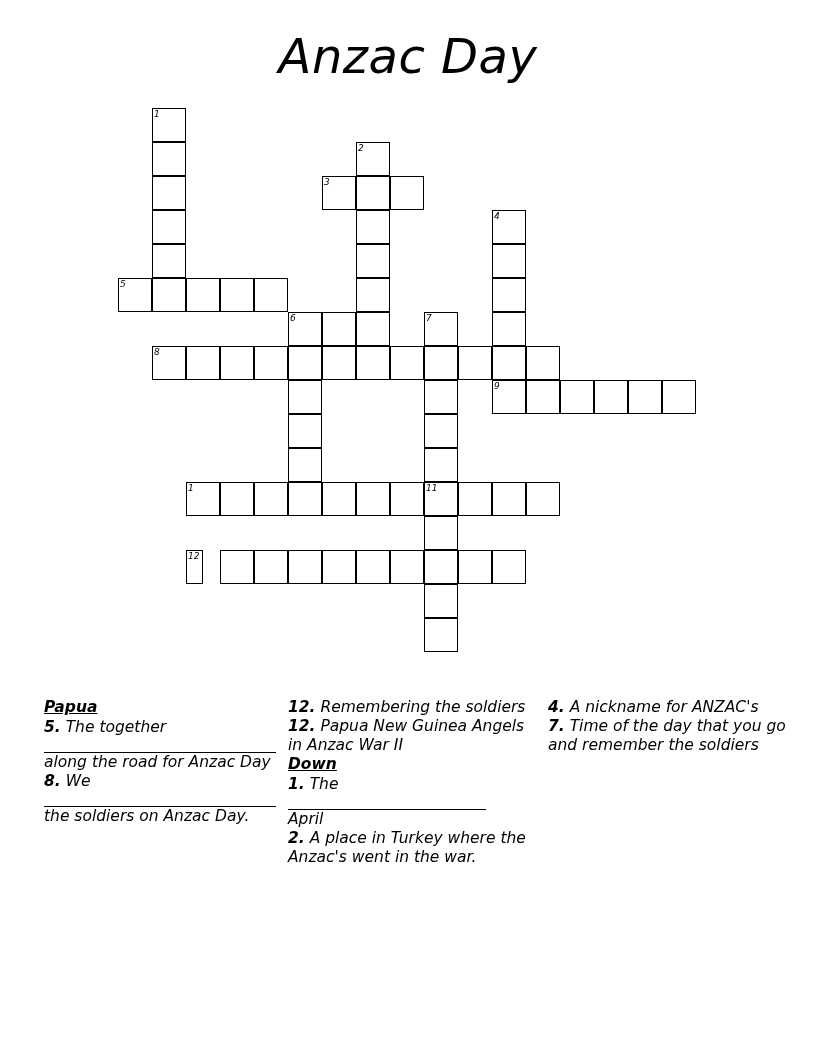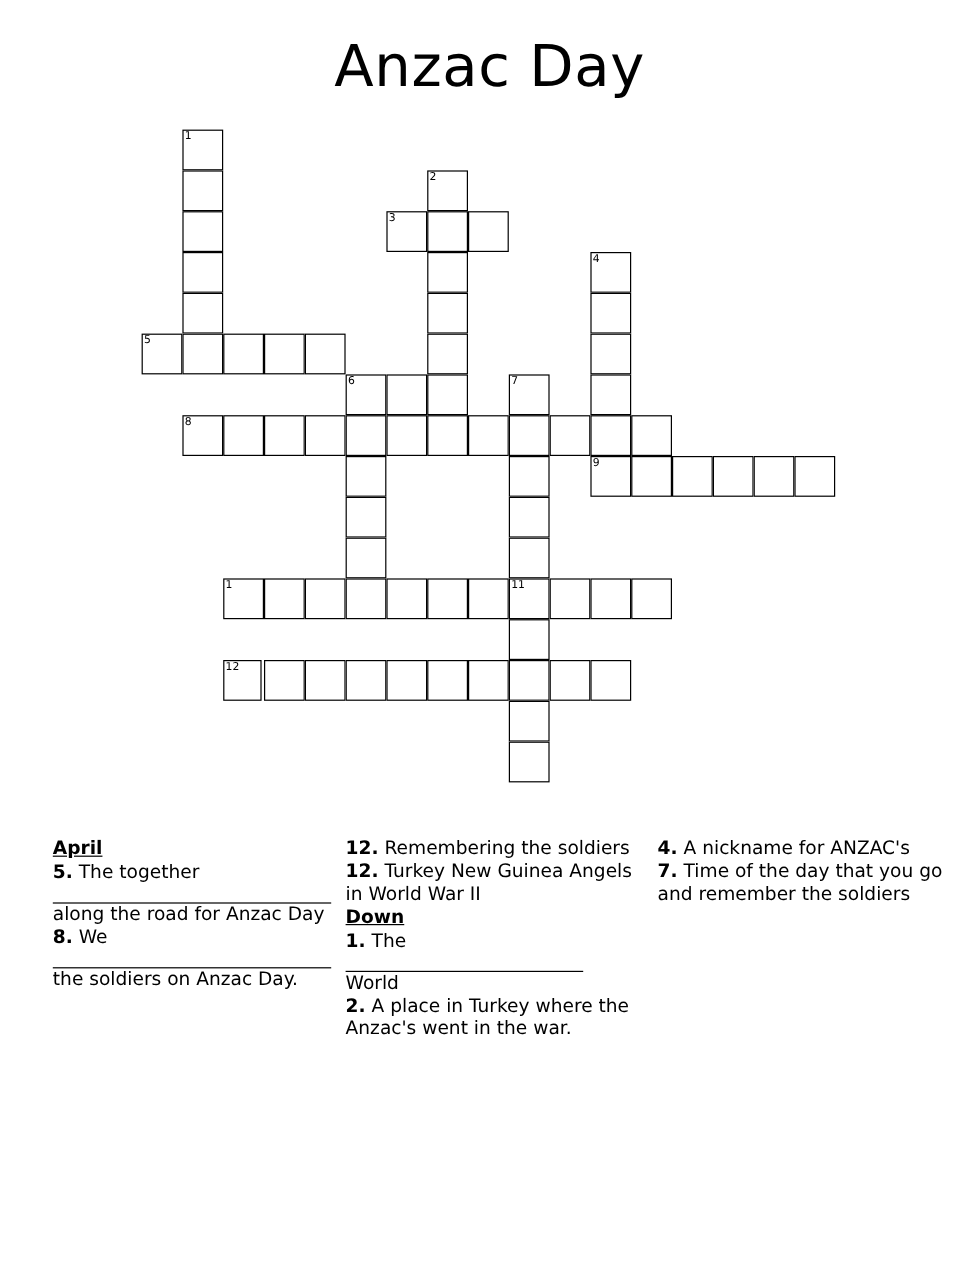--- a/index.html
+++ b/index.html
@@ -8,20 +8,21 @@
     width: 816px; height: 1056px;
     background: #ffffff;
     font-family: "DejaVu Sans", sans-serif;
     color: #000000;
   }
   #page {
     position: relative;
     width: 816px;
     height: 1056px;
     overflow: hidden;
+    font-style: italic;
   }
   #title {
     position: absolute;
     top: 28px;
     left: 0;
     width: 816px;
     text-align: center;
     font-size: 48px;
     font-weight: 400;
     letter-spacing: 0.5px;
@@ -167,40 +168,40 @@
       <div class="cell" style="left: 322px; top: 374px; width: 34px; height: 34px;"></div>
       <div class="cell" style="left: 356px; top: 374px; width: 34px; height: 34px;"></div>
       <div class="cell" style="left: 390px; top: 374px; width: 34px; height: 34px;"></div>
       <div class="cell" style="left: 424px; top: 374px; width: 34px; height: 34px;">
         <span class="num">11</span>
       </div>
       <div class="cell" style="left: 458px; top: 374px; width: 34px; height: 34px;"></div>
       <div class="cell" style="left: 492px; top: 374px; width: 34px; height: 34px;"></div>
       <div class="cell" style="left: 526px; top: 374px; width: 34px; height: 34px;"></div>
       <div class="cell" style="left: 424px; top: 408px; width: 34px; height: 34px;"></div>
-      <div class="cell" style="left: 186px; top: 442px; width: 32px; height: 34px;">
+      <div class="cell" style="left: 186px; top: 442px; width: 17px; height: 34px;">
         <span class="num">12</span>
       </div>
       <div class="cell" style="left: 220px; top: 442px; width: 34px; height: 34px;"></div>
       <div class="cell" style="left: 254px; top: 442px; width: 34px; height: 34px;"></div>
       <div class="cell" style="left: 288px; top: 442px; width: 34px; height: 34px;"></div>
       <div class="cell" style="left: 322px; top: 442px; width: 34px; height: 34px;"></div>
       <div class="cell" style="left: 356px; top: 442px; width: 34px; height: 34px;"></div>
       <div class="cell" style="left: 390px; top: 442px; width: 34px; height: 34px;"></div>
       <div class="cell" style="left: 424px; top: 442px; width: 34px; height: 34px;"></div>
       <div class="cell" style="left: 458px; top: 442px; width: 34px; height: 34px;"></div>
       <div class="cell" style="left: 492px; top: 442px; width: 34px; height: 34px;"></div>
       <div class="cell" style="left: 424px; top: 476px; width: 34px; height: 34px;"></div>
       <div class="cell" style="left: 424px; top: 510px; width: 34px; height: 34px;"></div>
     </div>
 
   <div id="clues">
 
     <div class="col col-1">
-      <span class="hdr">April</span>
+      <span class="hdr">Papua</span>
       <span class="clue">
         <b>5.</b>
         <span>The together</span>
         <span class="blankline"></span>
         <span>along the road for Anzac Day</span>
       </span>
       <span class="clue">
         <b>8.</b>
         <span>We</span>
         <span class="blankline"></span>
@@ -208,28 +209,28 @@
       </span>
     </div>
 
     <div class="col col-2">
       <span class="clue">
         <b>12.</b>
         <span>Remembering the soldiers</span>
       </span>
       <span class="clue">
         <b>12.</b>
-        <span>Turkey New Guinea Angels in World War II</span>
+        <span>Papua New Guinea Angels in Anzac War II</span>
       </span>
       <span class="hdr">Down</span>
       <span class="clue">
         <b>1.</b>
         <span>The</span>
         <span class="blankline short"></span>
-        <span>World</span>
+        <span>April</span>
       </span>
       <span class="clue">
         <b>2.</b>
         <span>A place in Turkey where the Anzac's went in the war.</span>
       </span>
     </div>
 
     <div class="col col-3">
       <span class="clue">
         <b>4.</b>

